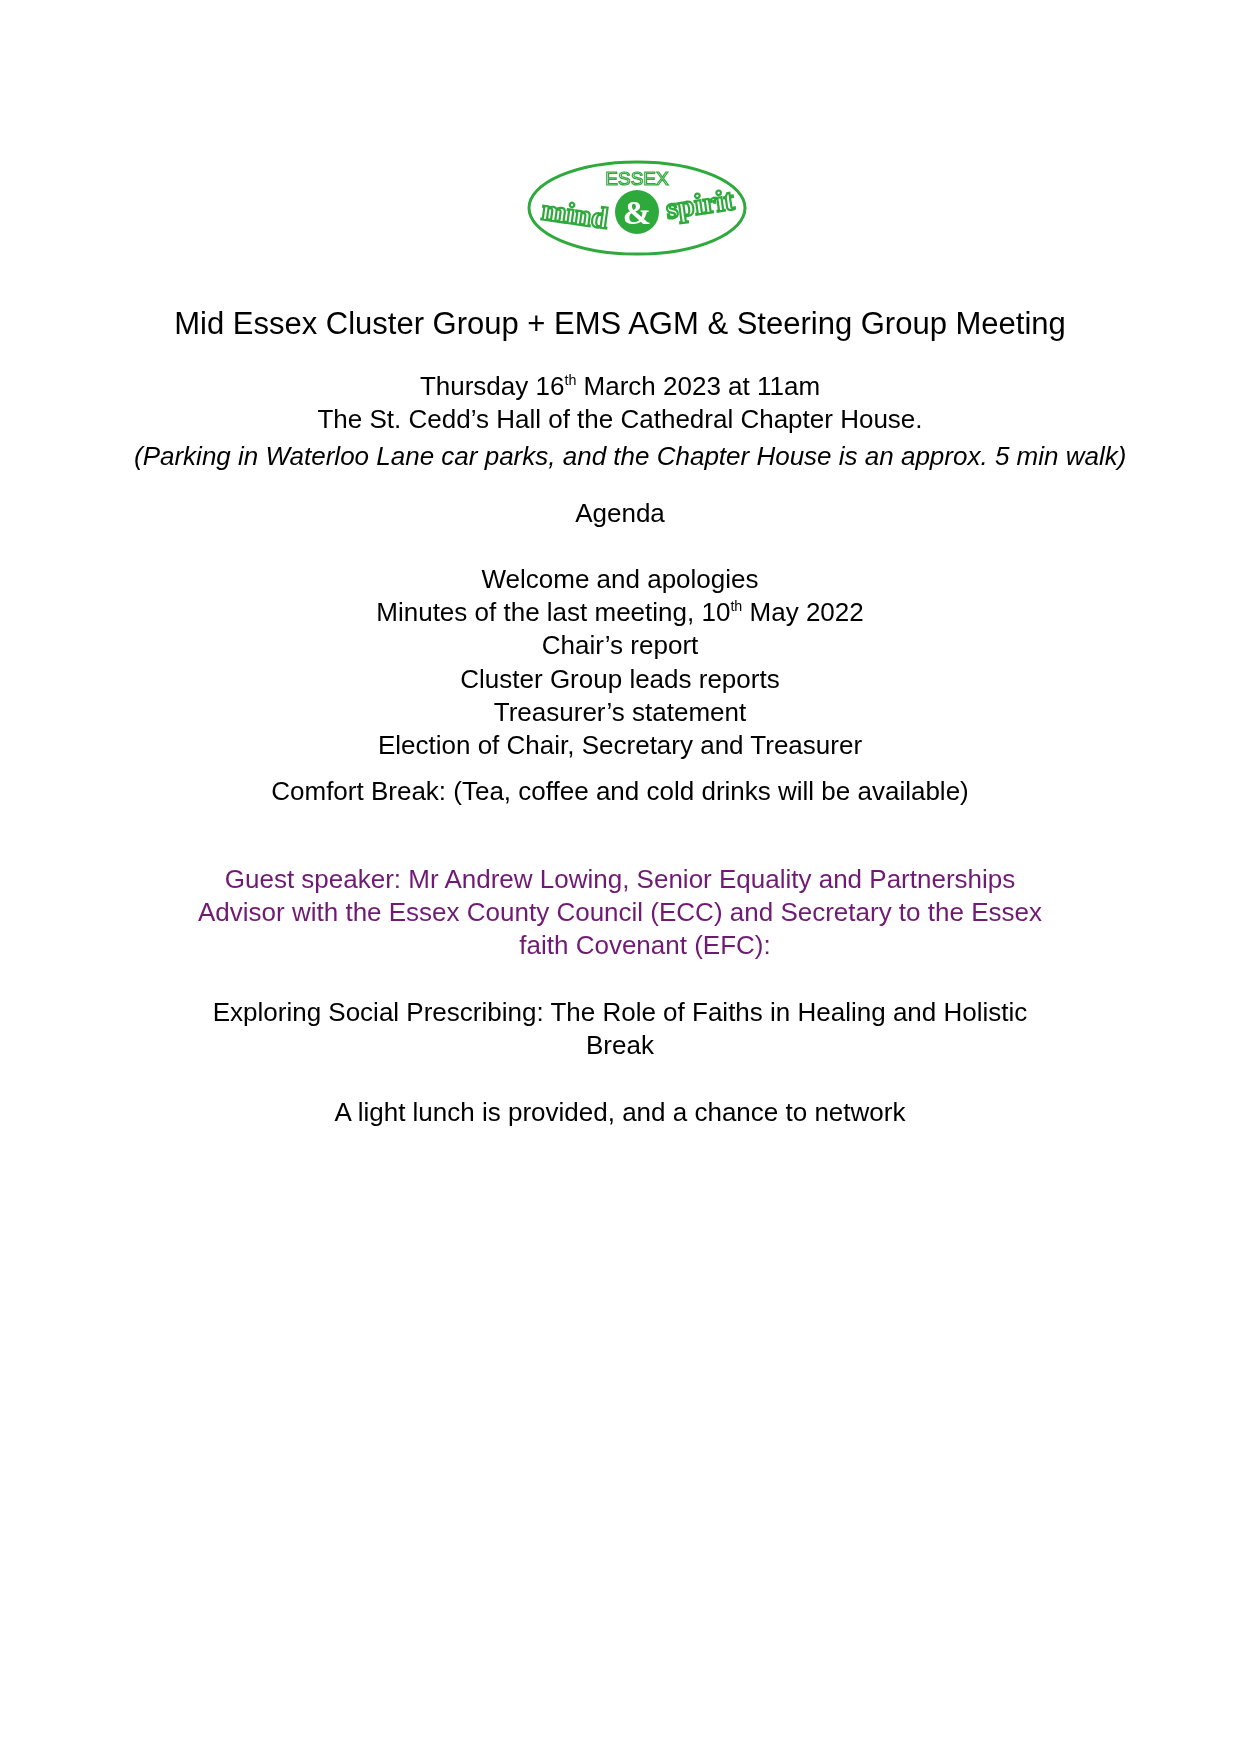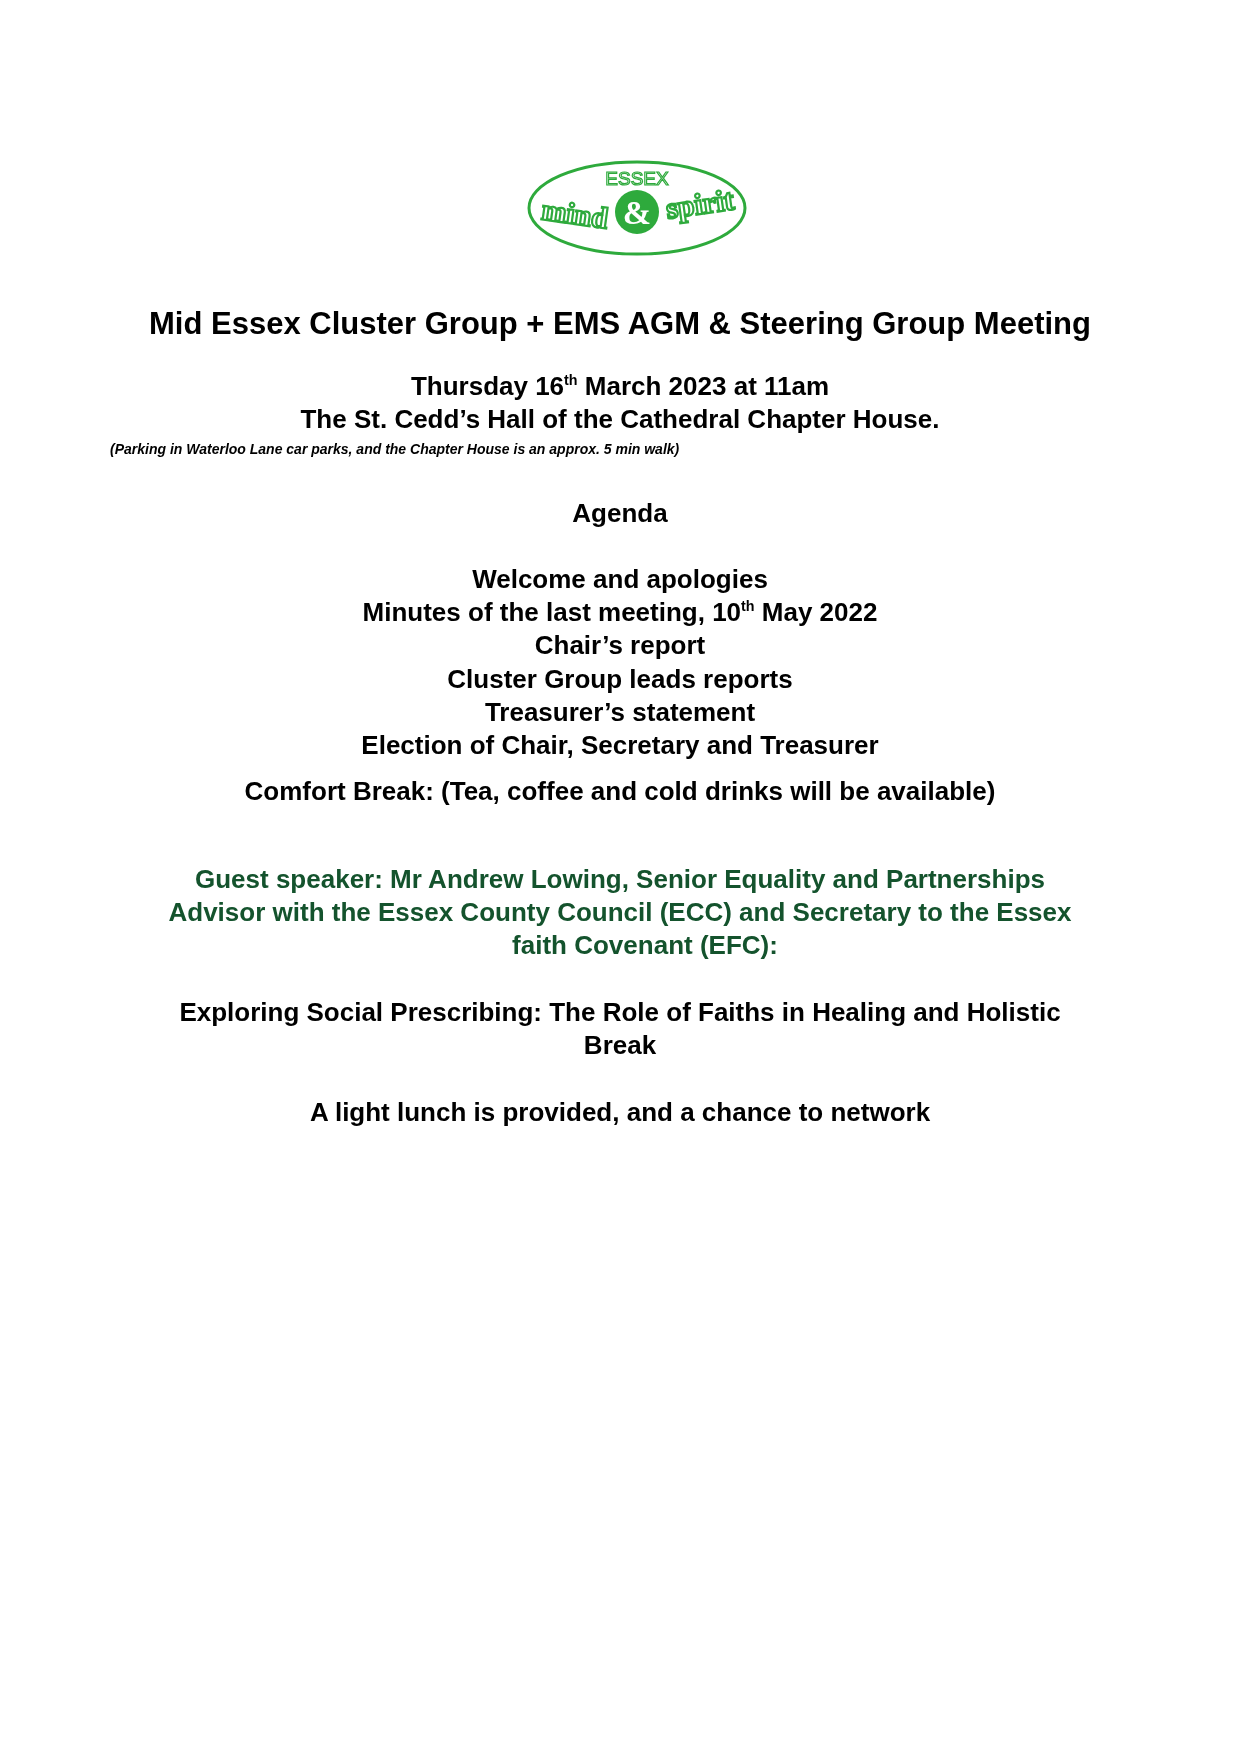--- a/index.html
+++ b/index.html
@@ -1,24 +1,24 @@
 <!DOCTYPE html>
 <html><head>
   <meta charset="utf-8">
   <style>
     html, body { margin: 0; padding: 0; background: #ffffff; }
     body { width: 1240px; height: 1753px; position: relative; overflow: hidden;
       font-family: "Liberation Sans", sans-serif; color: #000; }
     .logo { position: absolute; left: 520px; top: 152px; width: 235px; height: 112px; }
-    .line { position: absolute; left: 0; width: 1240px; text-align: center; font-weight: bold; white-space: nowrap; }
+    .line { position: absolute; left: 0; width: 1240px; text-align: center; font-weight: normal; white-space: nowrap; }
     .title { top: 308px; font-size: 31px; left: 0; width: 1240px; }
     .sub { font-size: 26px; }
-    .parking { position: absolute; top: 441px; left: 110px; font-size: 14px; font-weight: bold; font-style: italic; white-space: nowrap; }
+    .parking { position: absolute; top: 441px; left: 134px; font-size: 26px; font-weight: normal; font-style: italic; white-space: nowrap; }
     .item { font-size: 26px; }
-    .red { color: #14532d; }
+    .red { color: #701a75; }
     sup { font-size: 0.55em; vertical-align: super; line-height: 0; }
   </style>
 </head>
 <body>
 
 <div class="logo">
   <svg width="235" height="112" viewBox="0 0 235 112">
     <ellipse cx="117" cy="56" rx="108" ry="46" fill="none" stroke="#2eaa3c" stroke-width="3"></ellipse>
     <text x="117" y="33" text-anchor="middle" font-family="Liberation Sans, sans-serif" font-size="19" fill="none" stroke="#2eaa3c" stroke-width="1.2">ESSEX</text>
     <text x="55" y="72" text-anchor="middle" font-family="Liberation Serif, serif" font-weight="bold" font-size="30" fill="#ffffff" stroke="#2eaa3c" stroke-width="2.2" transform="rotate(8 55 62)">mind</text>

